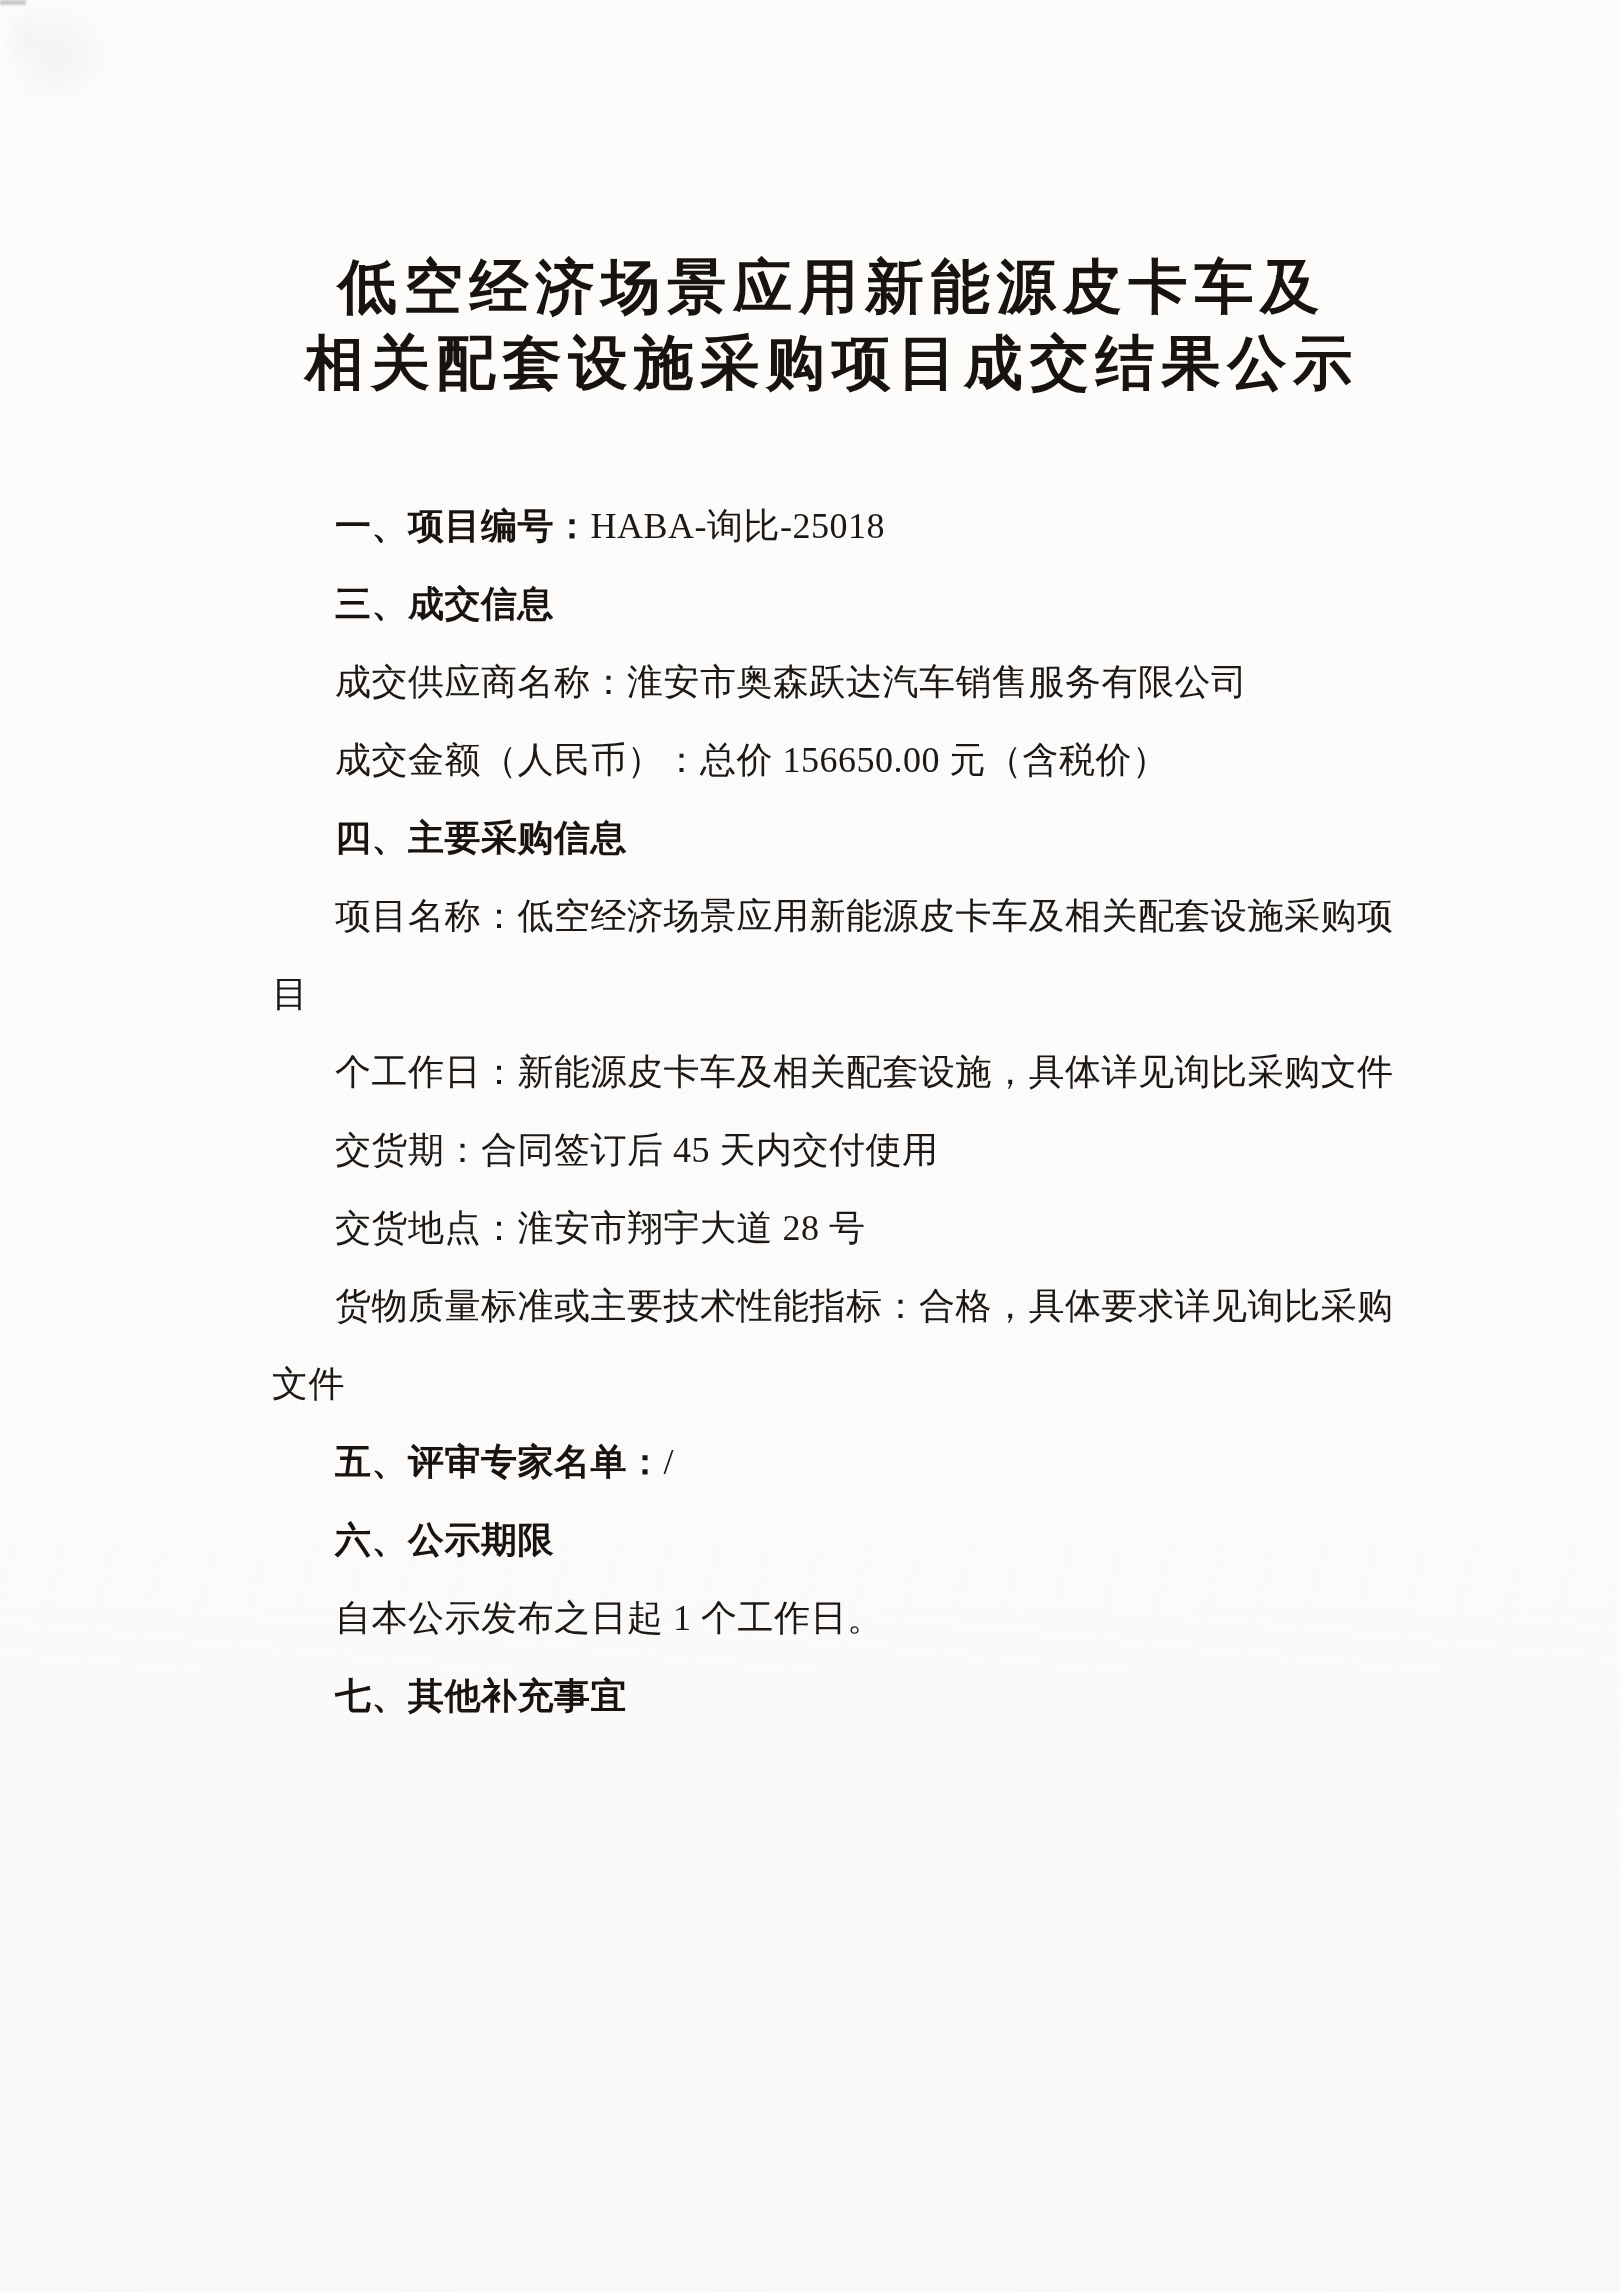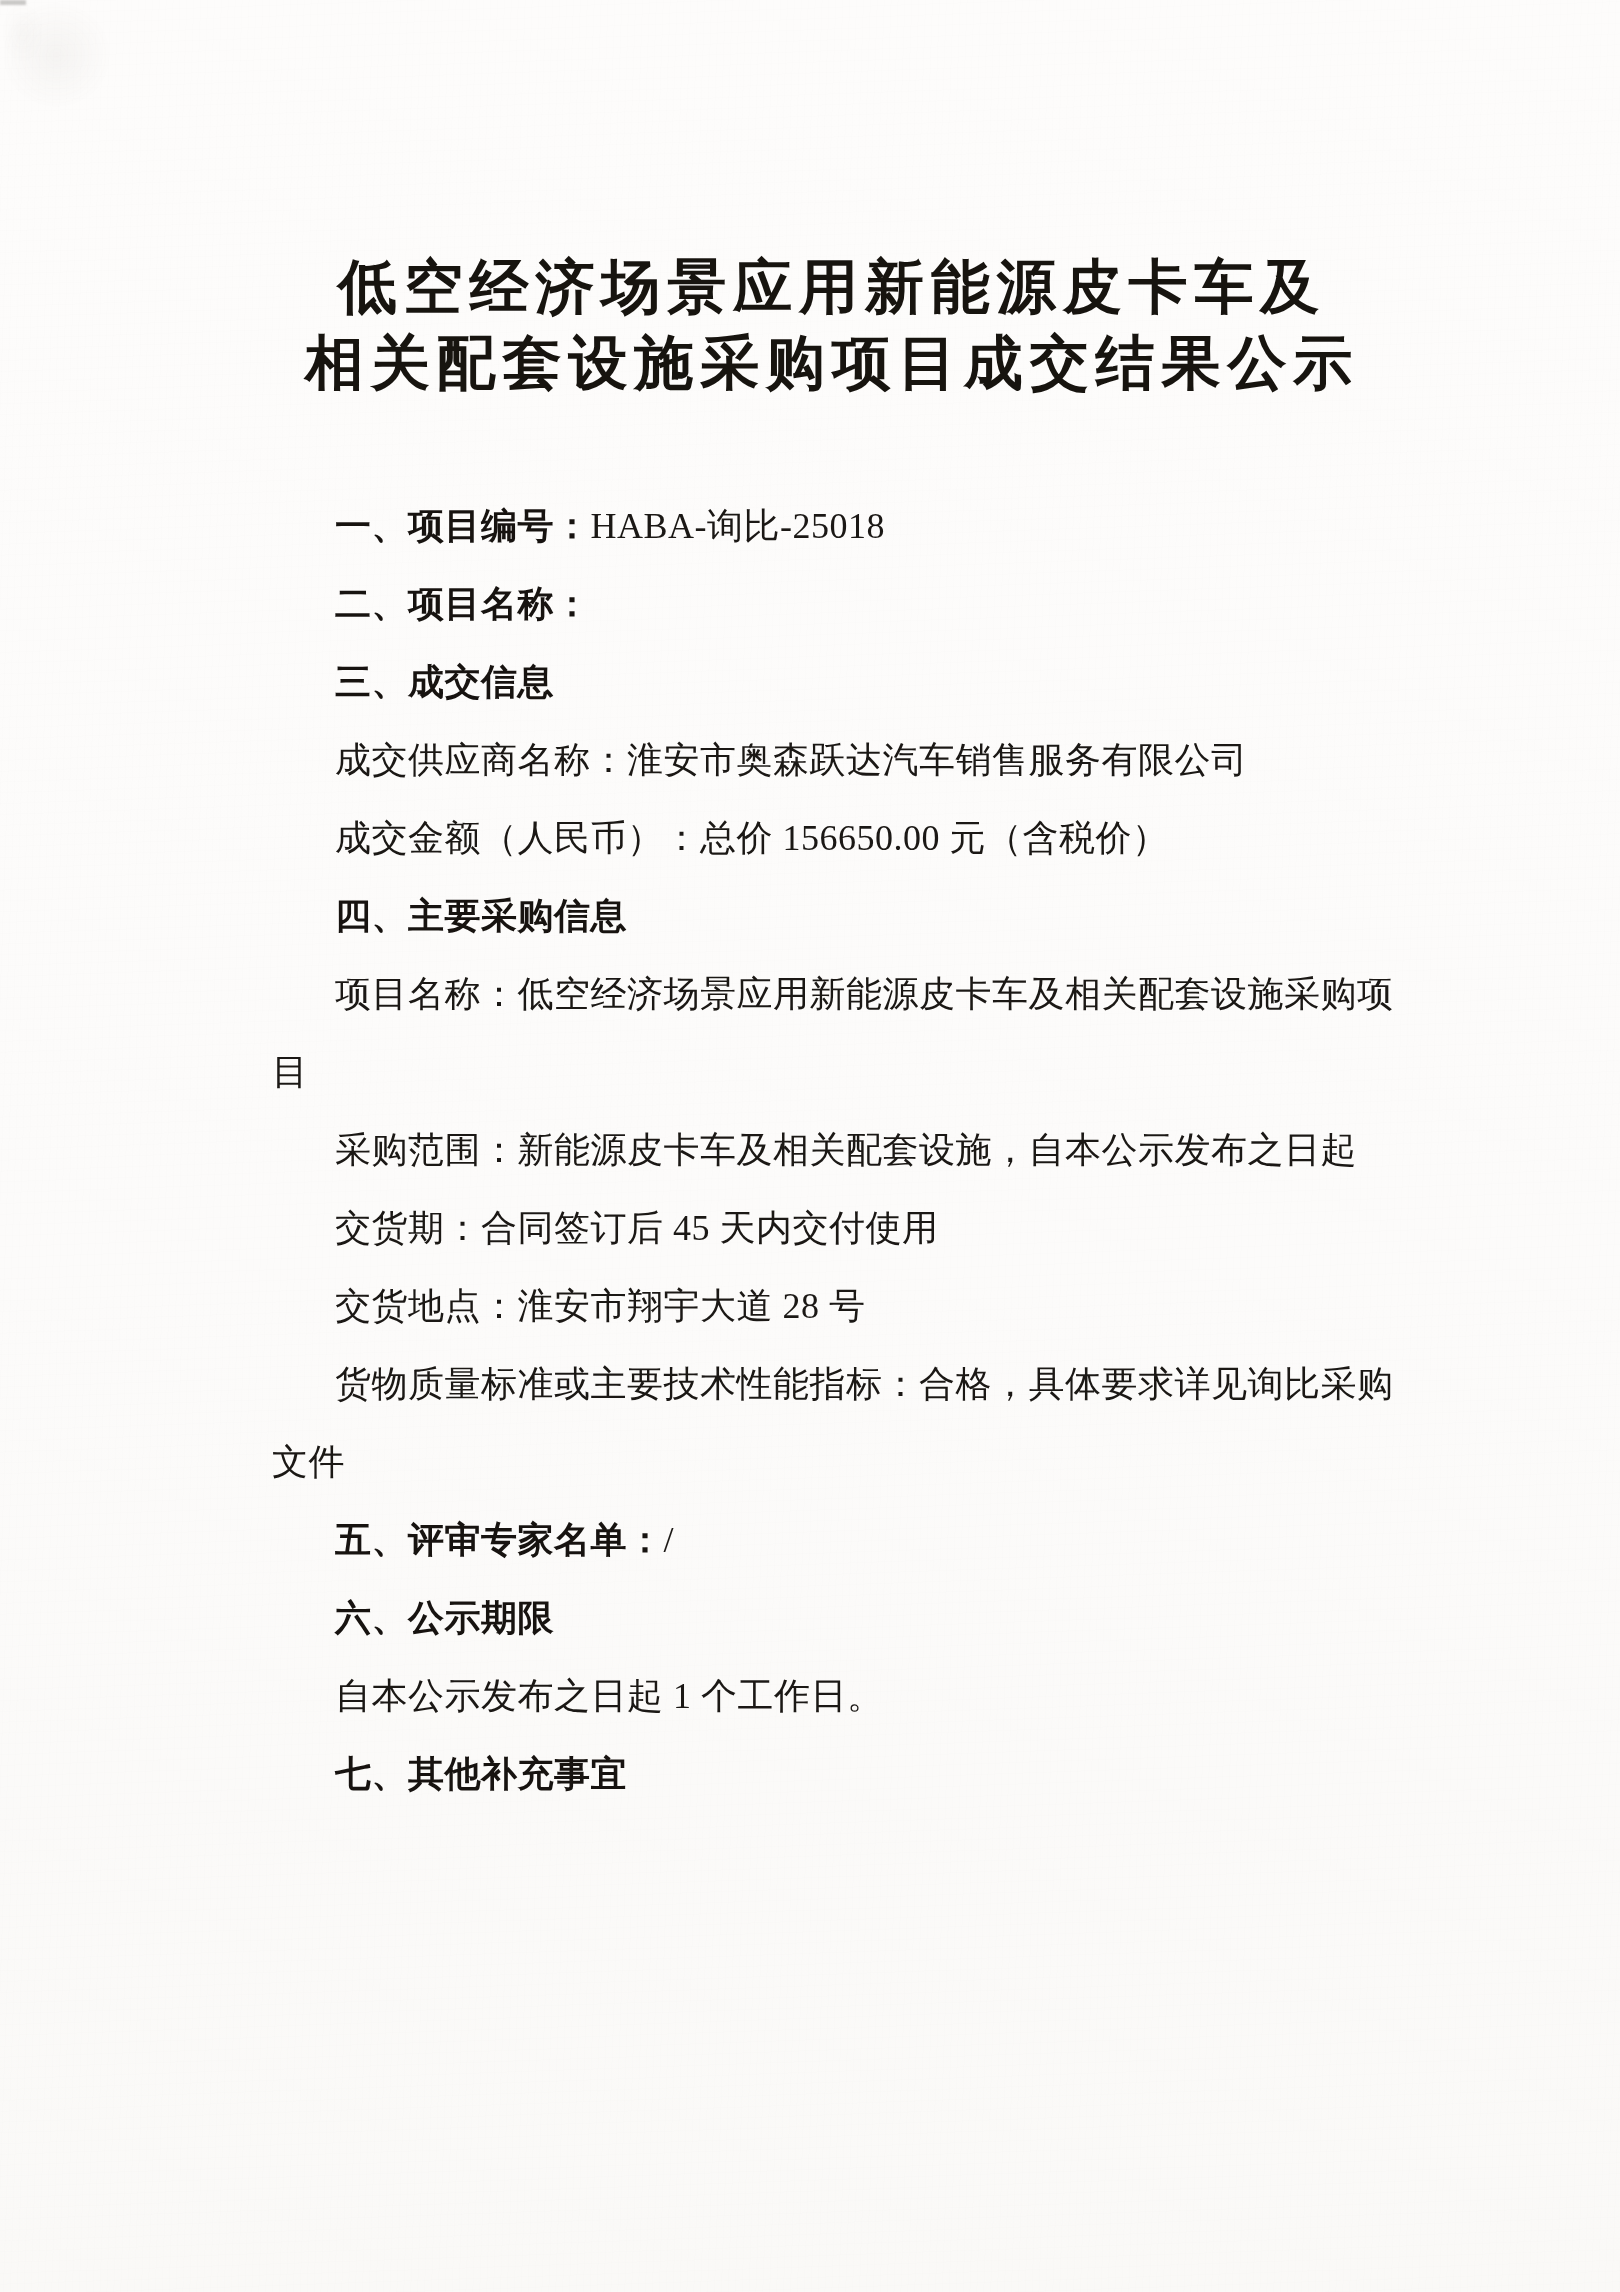--- a/index.html
+++ b/index.html
@@ -99,23 +99,20 @@
 
   <div class="ghost-line"></div>
 
   <div class="content">
 
     <div class="line indent">
       <span class="hei">一、项目编号：</span>
       <span class="val">HABA-询比-25018</span>
     </div>
 
-    <div class="line indent">
-      <span class="hei">二、项目名称：</span>
-    </div>
 
 
     <div class="line indent">
       <span class="hei">三、成交信息</span>
     </div>
 
     <div class="line indent">
       <span class="fs">成交供应商名称：淮安市奥森跃达汽车销售服务有限公司</span>
     </div>
 
@@ -129,21 +126,21 @@
 
     <div class="line indent">
       <span class="fs">项目名称：低空经济场景应用新能源皮卡车及相关配套设施采购项</span>
     </div>
 
     <div class="line hang">
       <span class="fs">目</span>
     </div>
 
     <div class="line indent">
-      <span class="fs">采购范围：新能源皮卡车及相关配套设施，自本公示发布之日起</span>
+      <span class="fs">个工作日：新能源皮卡车及相关配套设施，具体详见询比采购文件</span>
     </div>
 
     <div class="line indent">
       <span class="fs">交货期：合同签订后 45 天内交付使用</span>
     </div>
 
     <div class="line indent">
       <span class="fs">交货地点：淮安市翔宇大道 28 号</span>
     </div>
 

